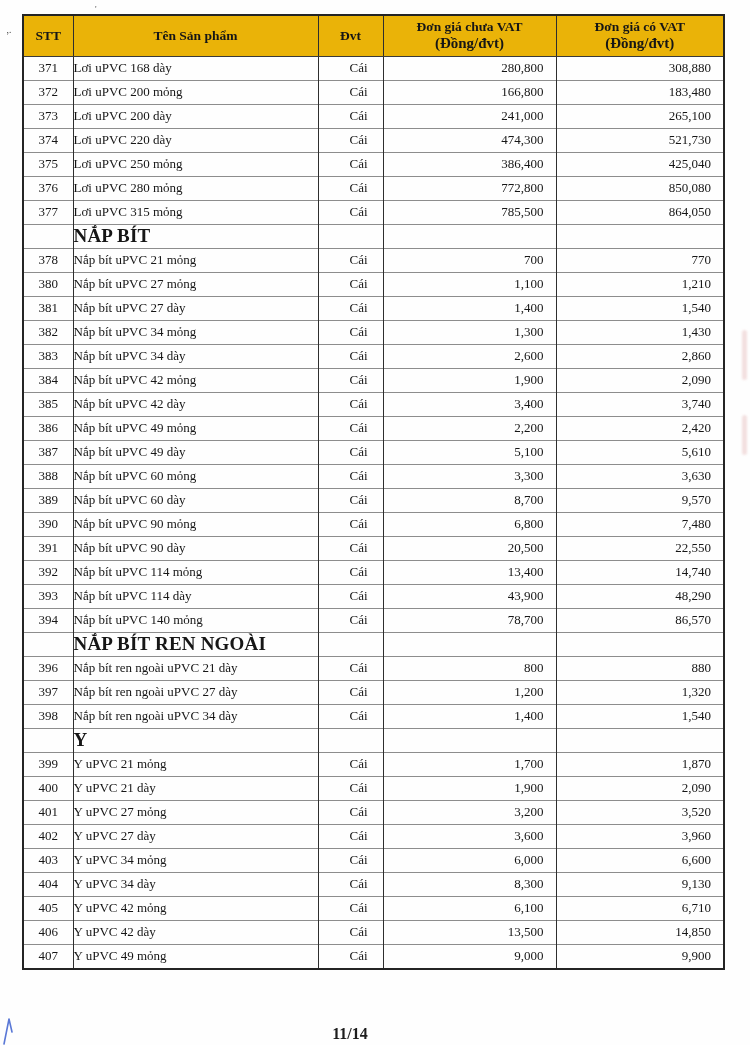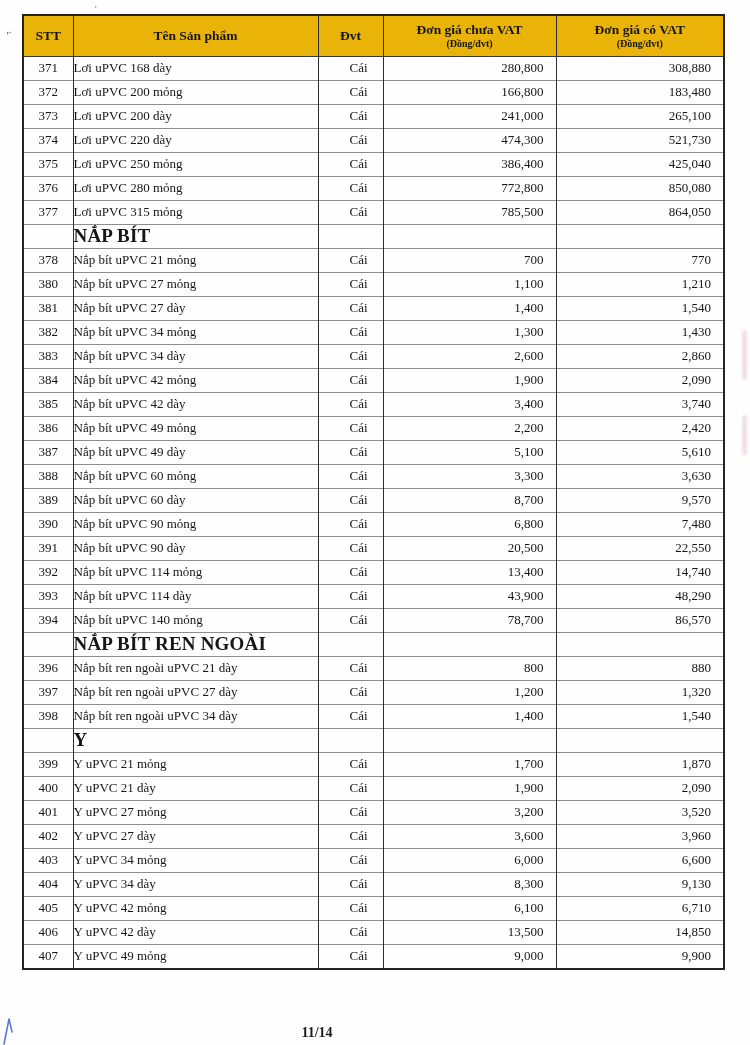--- a/index.html
+++ b/index.html
@@ -33,21 +33,21 @@
     font-size: 13.5px;
     line-height: 1.18;
     text-align: center;
     vertical-align: middle;
     border-left: 1px solid #2e2e2e;
     border-right: 1px solid #2e2e2e;
     border-bottom: 1.5px solid #3a3a3a;
     padding: 2px 2px;
     background: #eab308;
   }
-  thead th .sub { font-size: 10px; font-weight: bold; }
+  thead th .sub { font-size: 15px; font-weight: bold; }
   tbody td {
     height: 23px;
     font-size: 13px;
     line-height: 1.1;
     vertical-align: middle;
     border-left: 1px solid #2e2e2e;
     border-right: 1px solid #2e2e2e;
     border-top: 1px solid #8d8d8d;
     padding: 0;
     white-space: nowrap;
@@ -57,22 +57,23 @@
   td.c-name  { text-align: left; }
   td.c-unit  { text-align: center; padding-left: 16px; }
   td.c-price { text-align: right; padding-right: 12px; }
   tr.section td.c-name { font-weight: bold; font-size: 19px; letter-spacing: .2px; }
   .page-number {
     position: absolute;
     left: 0; top: 1025px;
     width: 634px;
     text-align: center;
     font-weight: bold;
-    font-size: 14px;
+    font-size: 16px;
     color: #1d1d1d;
+    padding-left: 33px;
   }
   .artifact-topleft {
     position: absolute;
     left: 6px; top: 24px;
     font-size: 10px;
     color: #4a4a4a;
     transform: rotate(-8deg);
   }
   .artifact-top {
     position: absolute;

